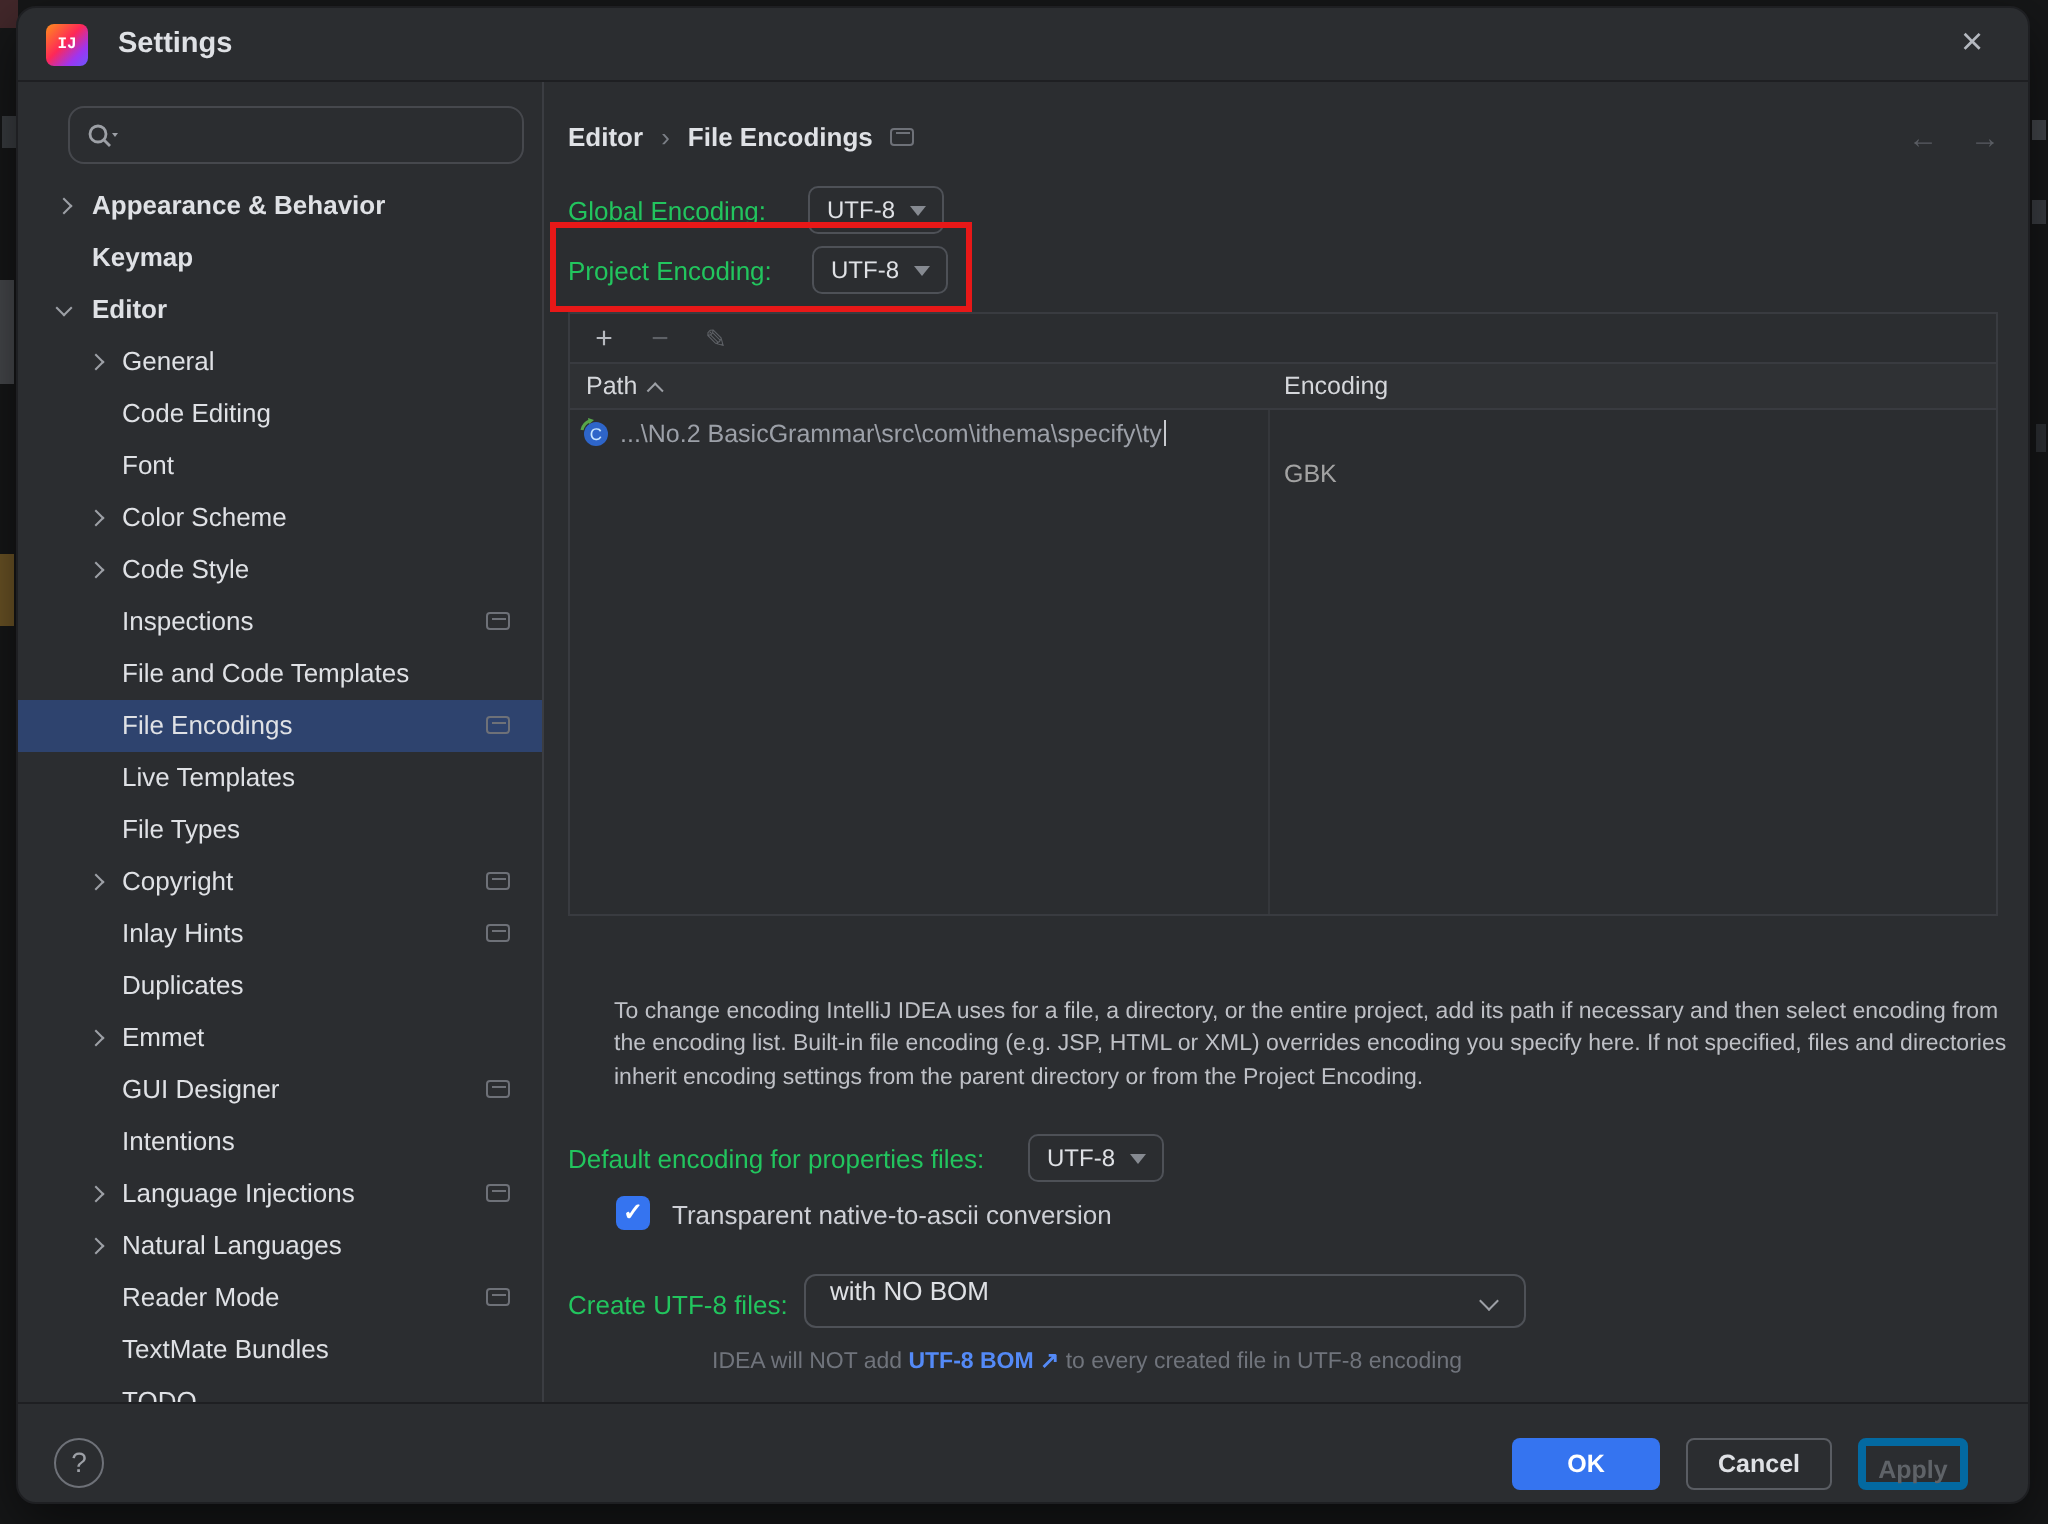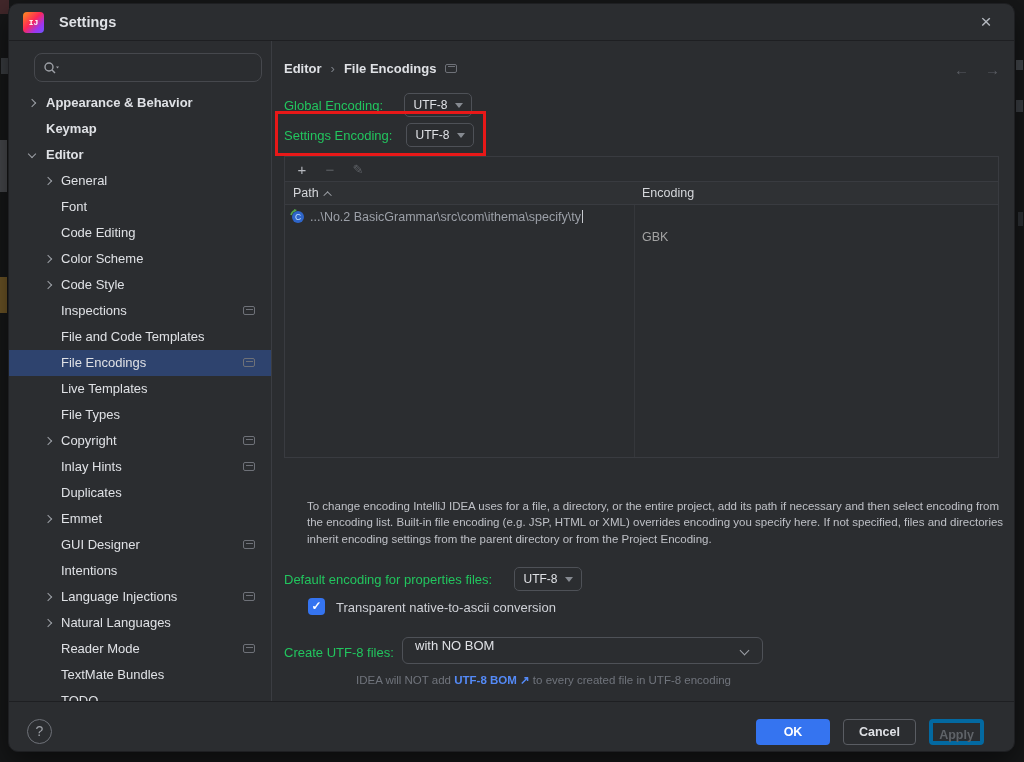--- a/index.html
+++ b/index.html
@@ -176,24 +176,24 @@
       </div>
       <div class="srow lv0">
         <span class="chev down"></span>
         <span class="lbl">Editor</span>
       </div>
       <div class="srow lv1">
         <span class="chev right"></span>
         <span class="lbl">General</span>
       </div>
       <div class="srow lv1">
+        <span class="lbl">Code Editing</span>
+      </div>
+      <div class="srow lv1">
         <span class="lbl">Font</span>
-      </div>
-      <div class="srow lv1">
-        <span class="lbl">Code Editing</span>
       </div>
       <div class="srow lv1">
         <span class="chev right"></span>
         <span class="lbl">Color Scheme</span>
       </div>
       <div class="srow lv1">
         <span class="chev right"></span>
         <span class="lbl">Code Style</span>
       </div>
       <div class="srow lv1">
@@ -267,21 +267,21 @@
     <span>←</span>
     <span>→</span>
   </div>
 
   <div class="field-label" style="left:275px; top:94px;">Global Encoding:</div>
   <div class="dd" style="left:395px; top:89px; width:68px;">
     <span>UTF-8</span>
     <span class="tri"></span>
   </div>
 
-  <div class="field-label" style="left:275px; top:124px;">Settings Encoding:</div>
+  <div class="field-label" style="left:275px; top:124px;">Project Encoding:</div>
   <div class="dd" style="left:397px; top:119px; width:68px;">
     <span>UTF-8</span>
     <span class="tri"></span>
   </div>
 
   <div class="redbox"></div>
 
   <div class="tbl-toolbar">
     <span class="tbtn">+</span>
     <span class="tbtn dis">−</span>

